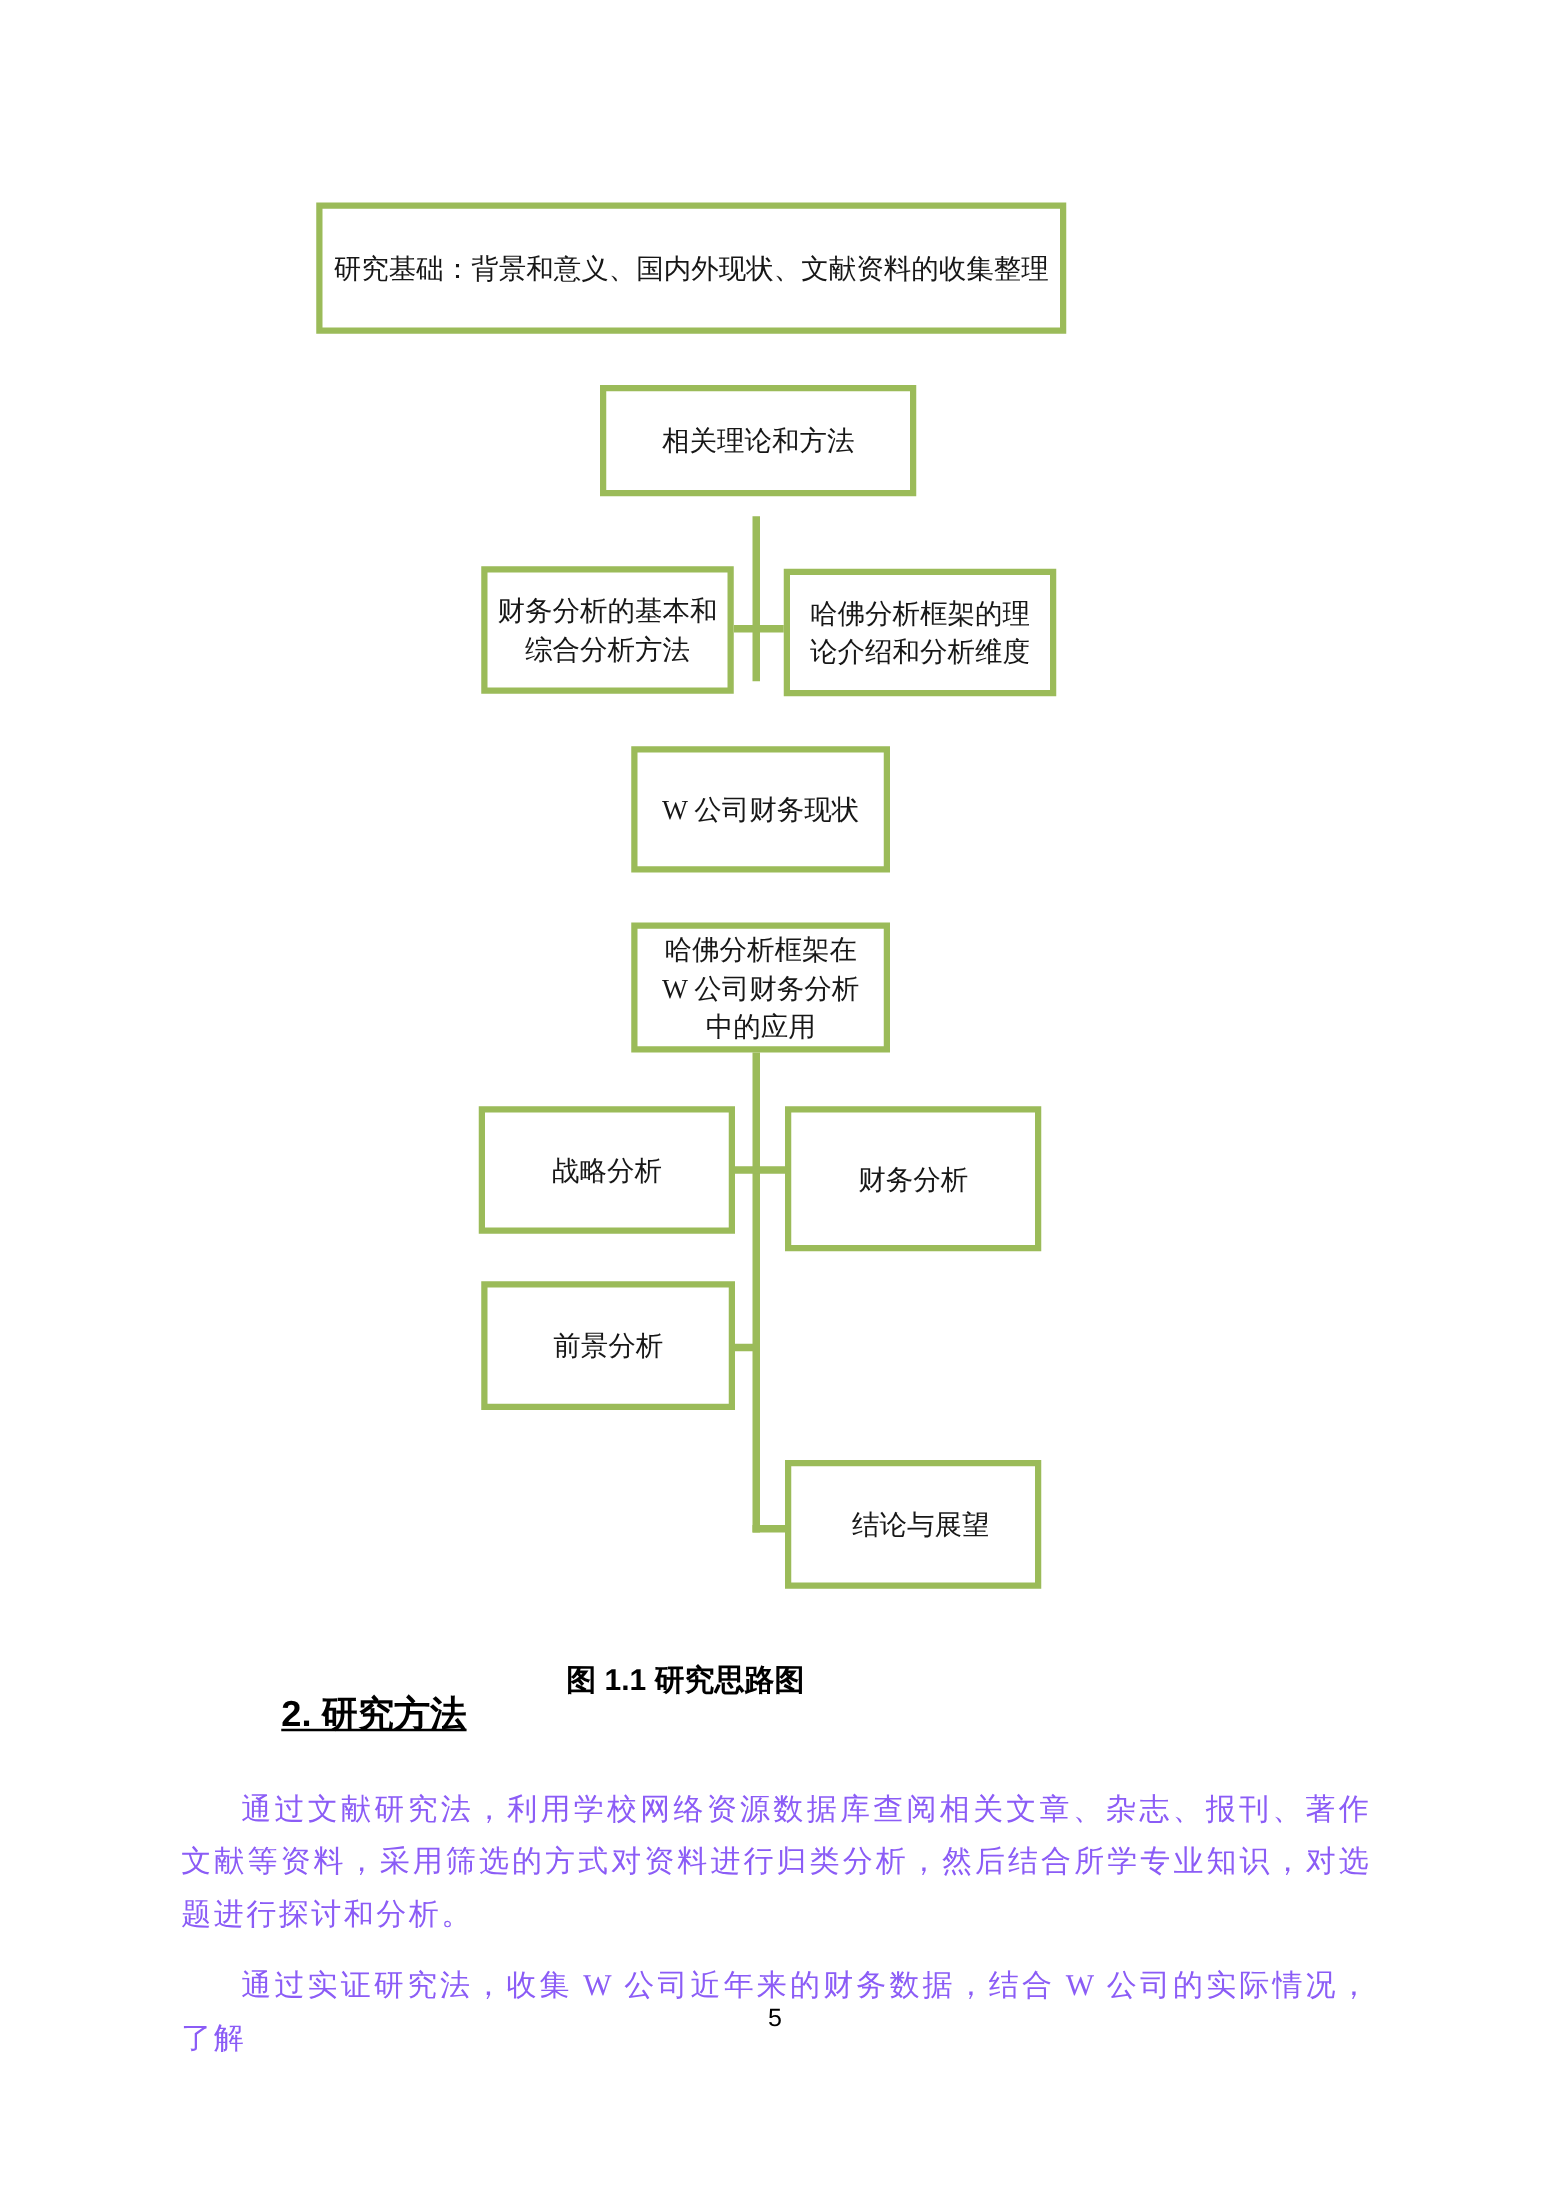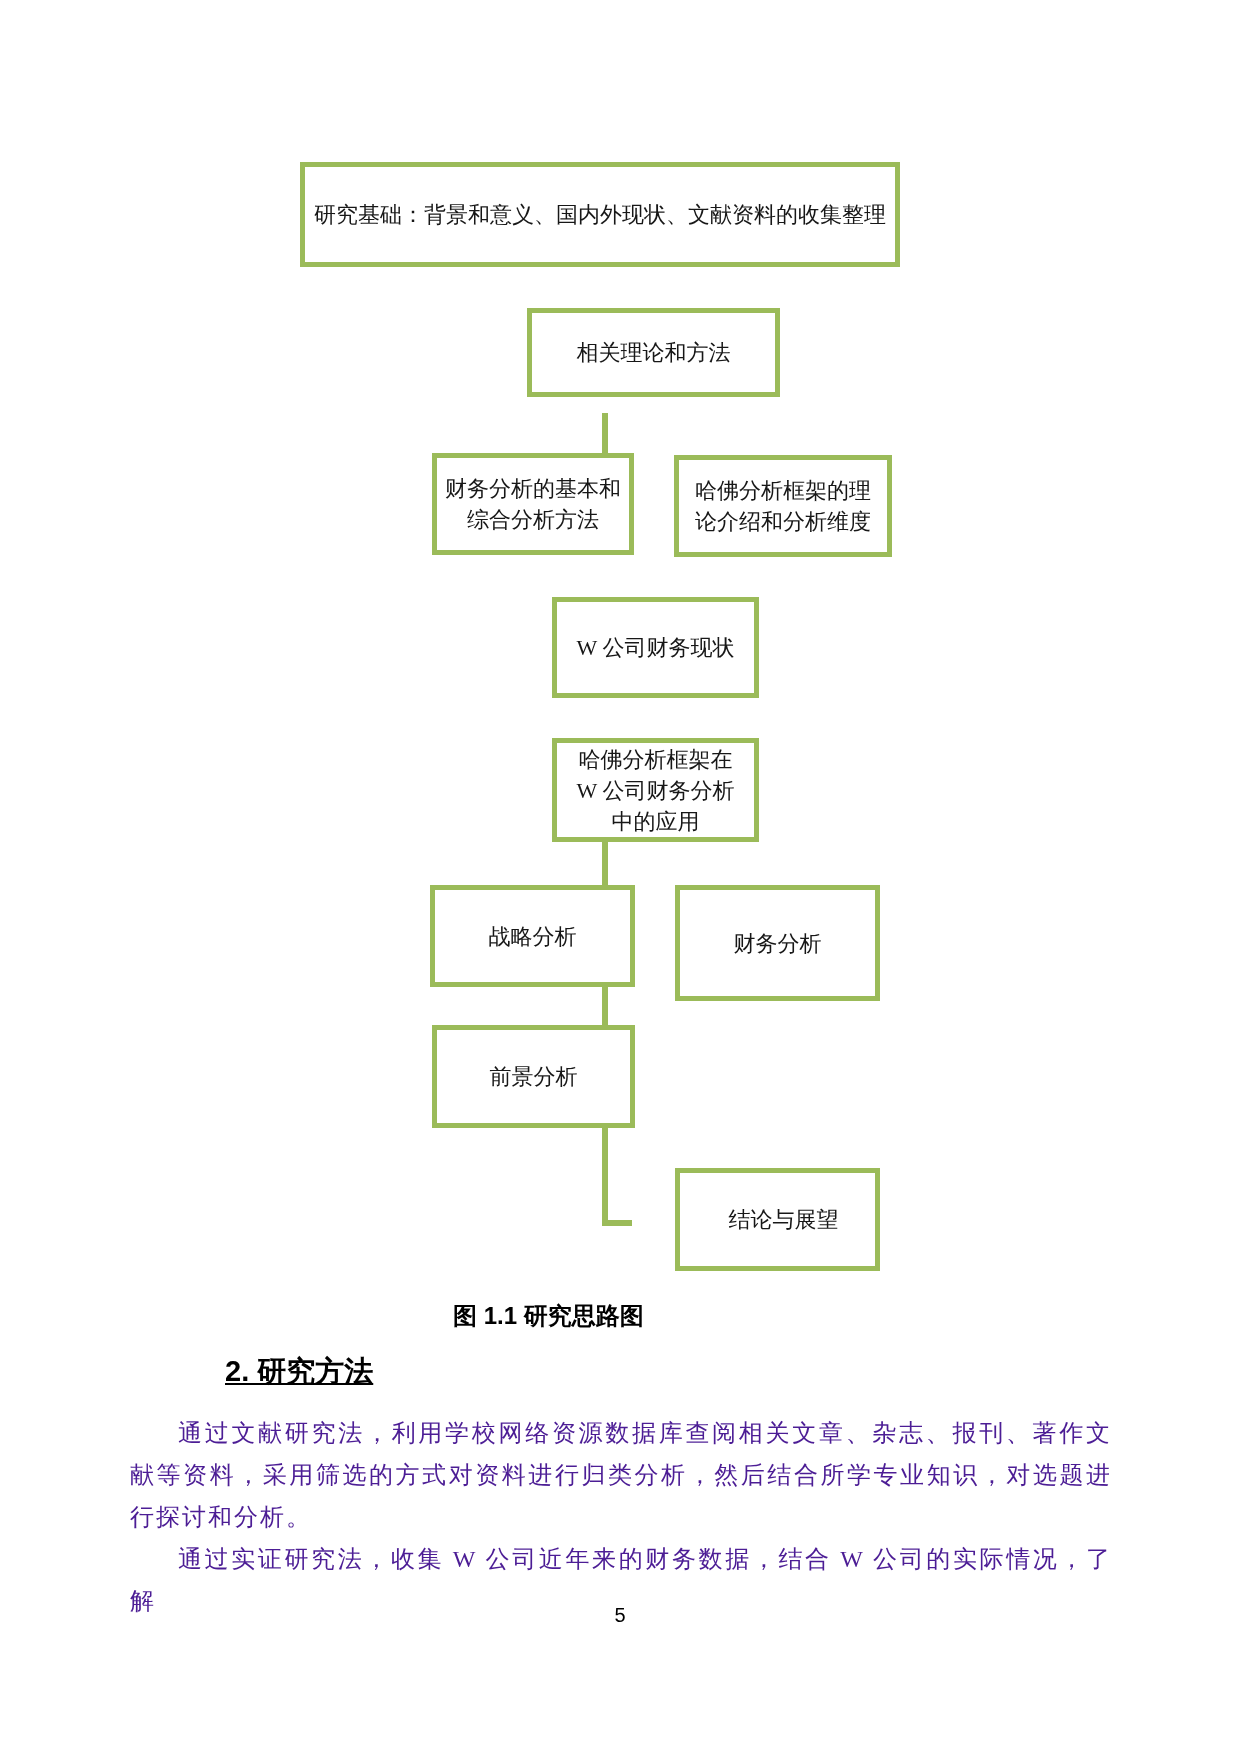--- a/index.html
+++ b/index.html
@@ -16,21 +16,20 @@
     position:absolute;
     box-sizing:border-box;
     border:5px solid #9bbb59;
     background:#ffffff;
     display:flex;align-items:center;justify-content:center;
     text-align:center;
     font-size:22px;
     line-height:31px;
     white-space:pre-line;
     color:#171717;
-    margin-left:47px;
   }
   
   .conn{position:absolute;background:#9bbb59;}
   .caption{
     position:absolute;
     font-family:"Liberation Sans","DejaVu Sans",sans-serif;
     font-weight:bold;
     font-size:24px;
     color:#000;
   }
@@ -39,27 +38,27 @@
     font-family:"Liberation Sans","DejaVu Sans",sans-serif;
     font-weight:bold;
     font-size:29px;
     color:#000;
   }
   .bodytext{
     position:absolute;
     left:130px;top:1412px;width:982px;
   }
   .bodytext p{
-    margin:0;
+    margin:15px;
     font-size:24px;
     line-height:42px;
     letter-spacing:2px;
     text-indent:2em;
     text-align:justify;
-    color:#4c1d95;
+    color:#8b5cf6;
   }
   .pagenum{
     position:absolute;
     left:130px;top:1604px;width:980px;
     text-align:center;
     font-size:20px;
     color:#000;
     font-family:"Liberation Sans","DejaVu Sans",sans-serif;
   }
 </style>
@@ -95,21 +94,21 @@
     <div class="conn" style="left:602px;top:1220px;width:30px;height:6px;"></div>
 
     <div class="fbox" style="left:383px;top:885px;width:205px;height:102px;">战略分析</div>
 
     <div class="fbox" style="left:628px;top:885px;width:205px;height:116px;">财务分析</div>
 
     <div class="fbox" style="left:385px;top:1025px;width:203px;height:103px;">前景分析</div>
 
     <div class="fbox" style="left:628px;top:1168px;width:205px;height:103px;padding-left:12px;">结论与展望</div>
 
-    <div class="caption" style="left:453px;top:1300px;">图 1.1 研究思路图</div>
+    <div class="caption" style="left:453px;top:1328px;">图 1.1 研究思路图</div>
   </div>
 
   <div class="heading" style="left:225px;top:1352px;text-decoration:underline;">2. 研究方法</div>
 
   <div class="bodytext">
     <p>通过文献研究法，利用学校网络资源数据库查阅相关文章、杂志、报刊、著作文献等资料，采用筛选的方式对资料进行归类分析，然后结合所学专业知识，对选题进行探讨和分析。</p>
     <p>通过实证研究法，收集 W 公司近年来的财务数据，结合 W 公司的实际情况，了解</p>
   </div>
 
   <div class="pagenum">5</div>

